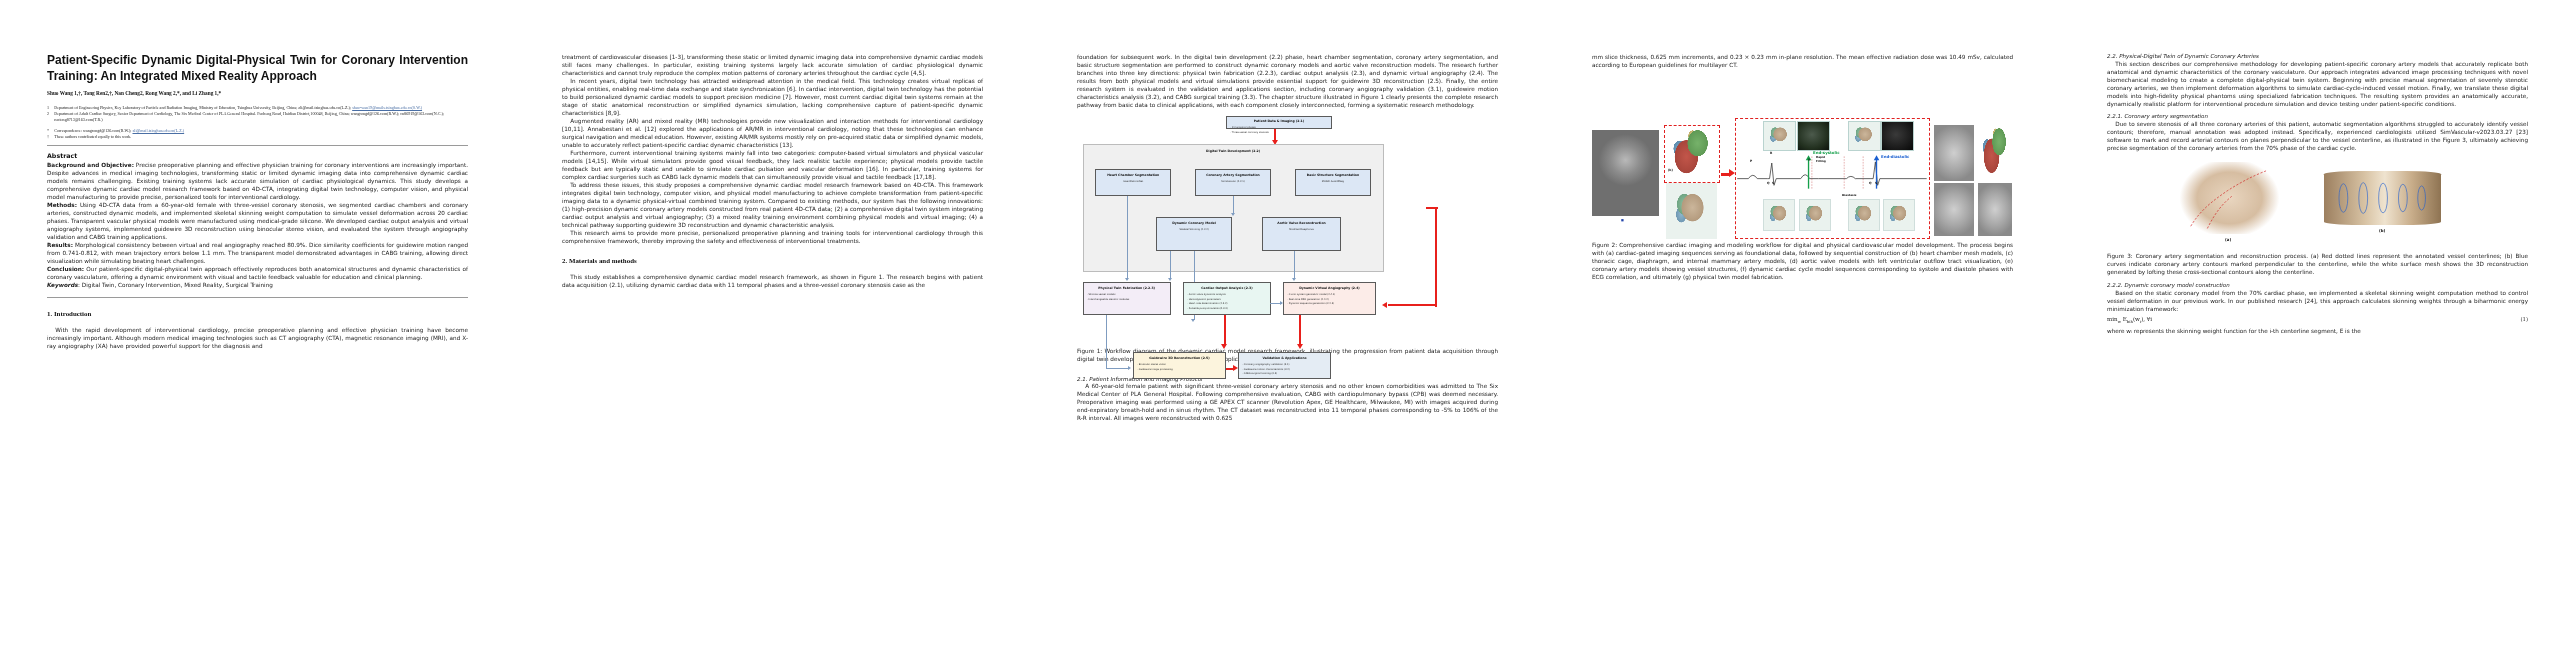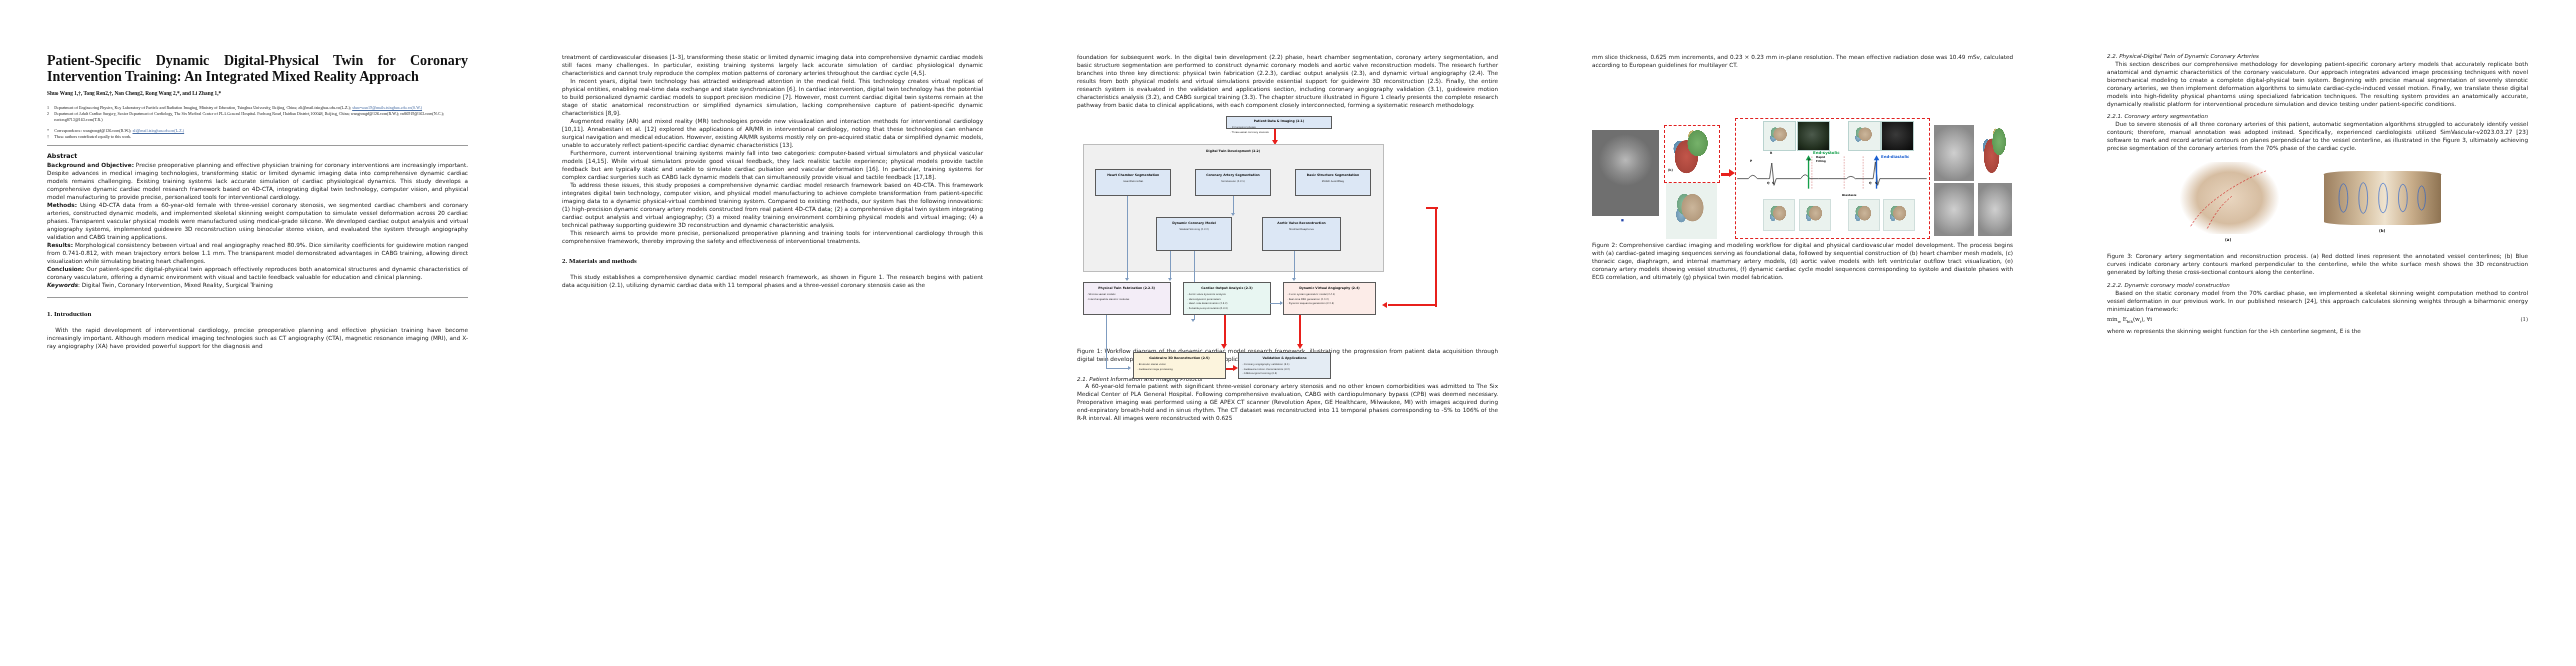--- a/index.html
+++ b/index.html
@@ -24,23 +24,23 @@
   .body-text {
     font-family: "DejaVu Sans", sans-serif;
     font-size: 5.7px;
     line-height: 8px;
     text-align: justify;
     color: #1b1b1b;
     -webkit-font-smoothing: none;
   }
   .body-text.indent { text-indent: 8.3px; }
   .title {
-    font-family: Liberation Serif, serif;
-    font-weight: bold;
-    font-size: 14px;
+    font-family: Liberation Sans, sans-serif;
+    font-weight: bold;
+    font-size: 12px;
     line-height: 15.6px;
     color: #111;
     text-align: justify;
   }
   .authors {
     font-family: "Liberation Serif", serif;
     font-weight: bold;
     font-size: 5.3px;
     margin-top: 5.6px;
     color: #111;

